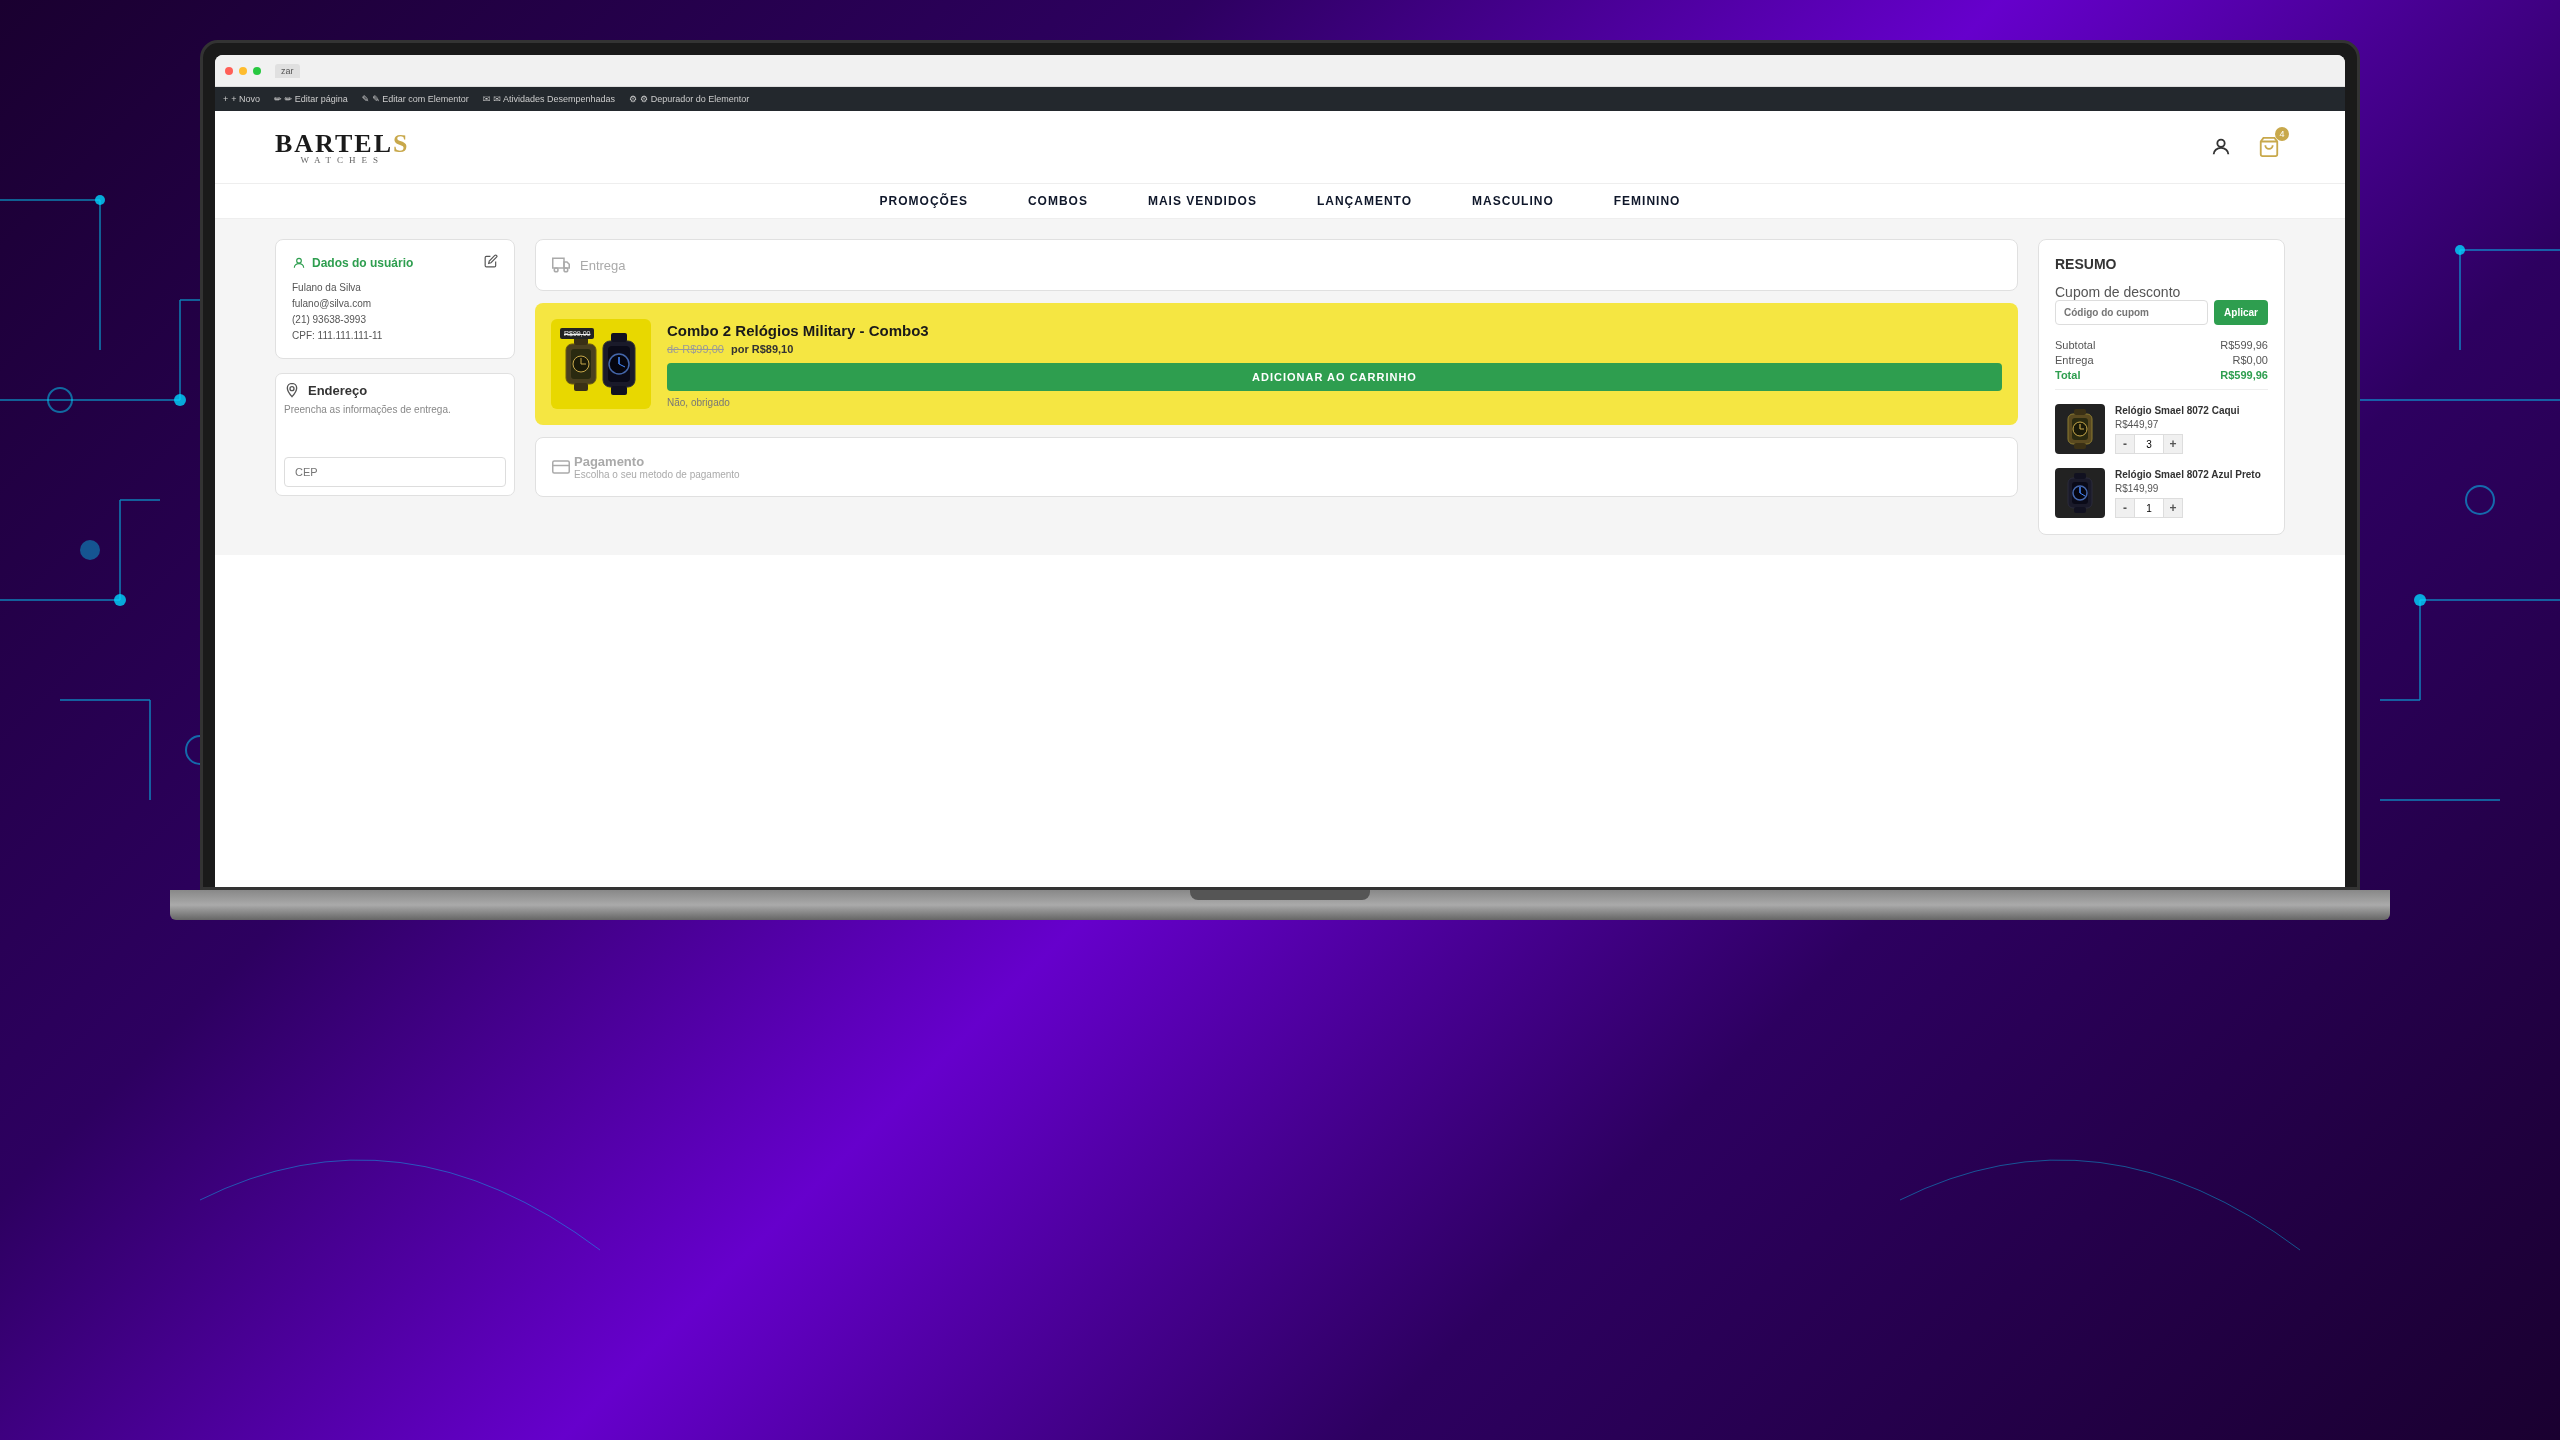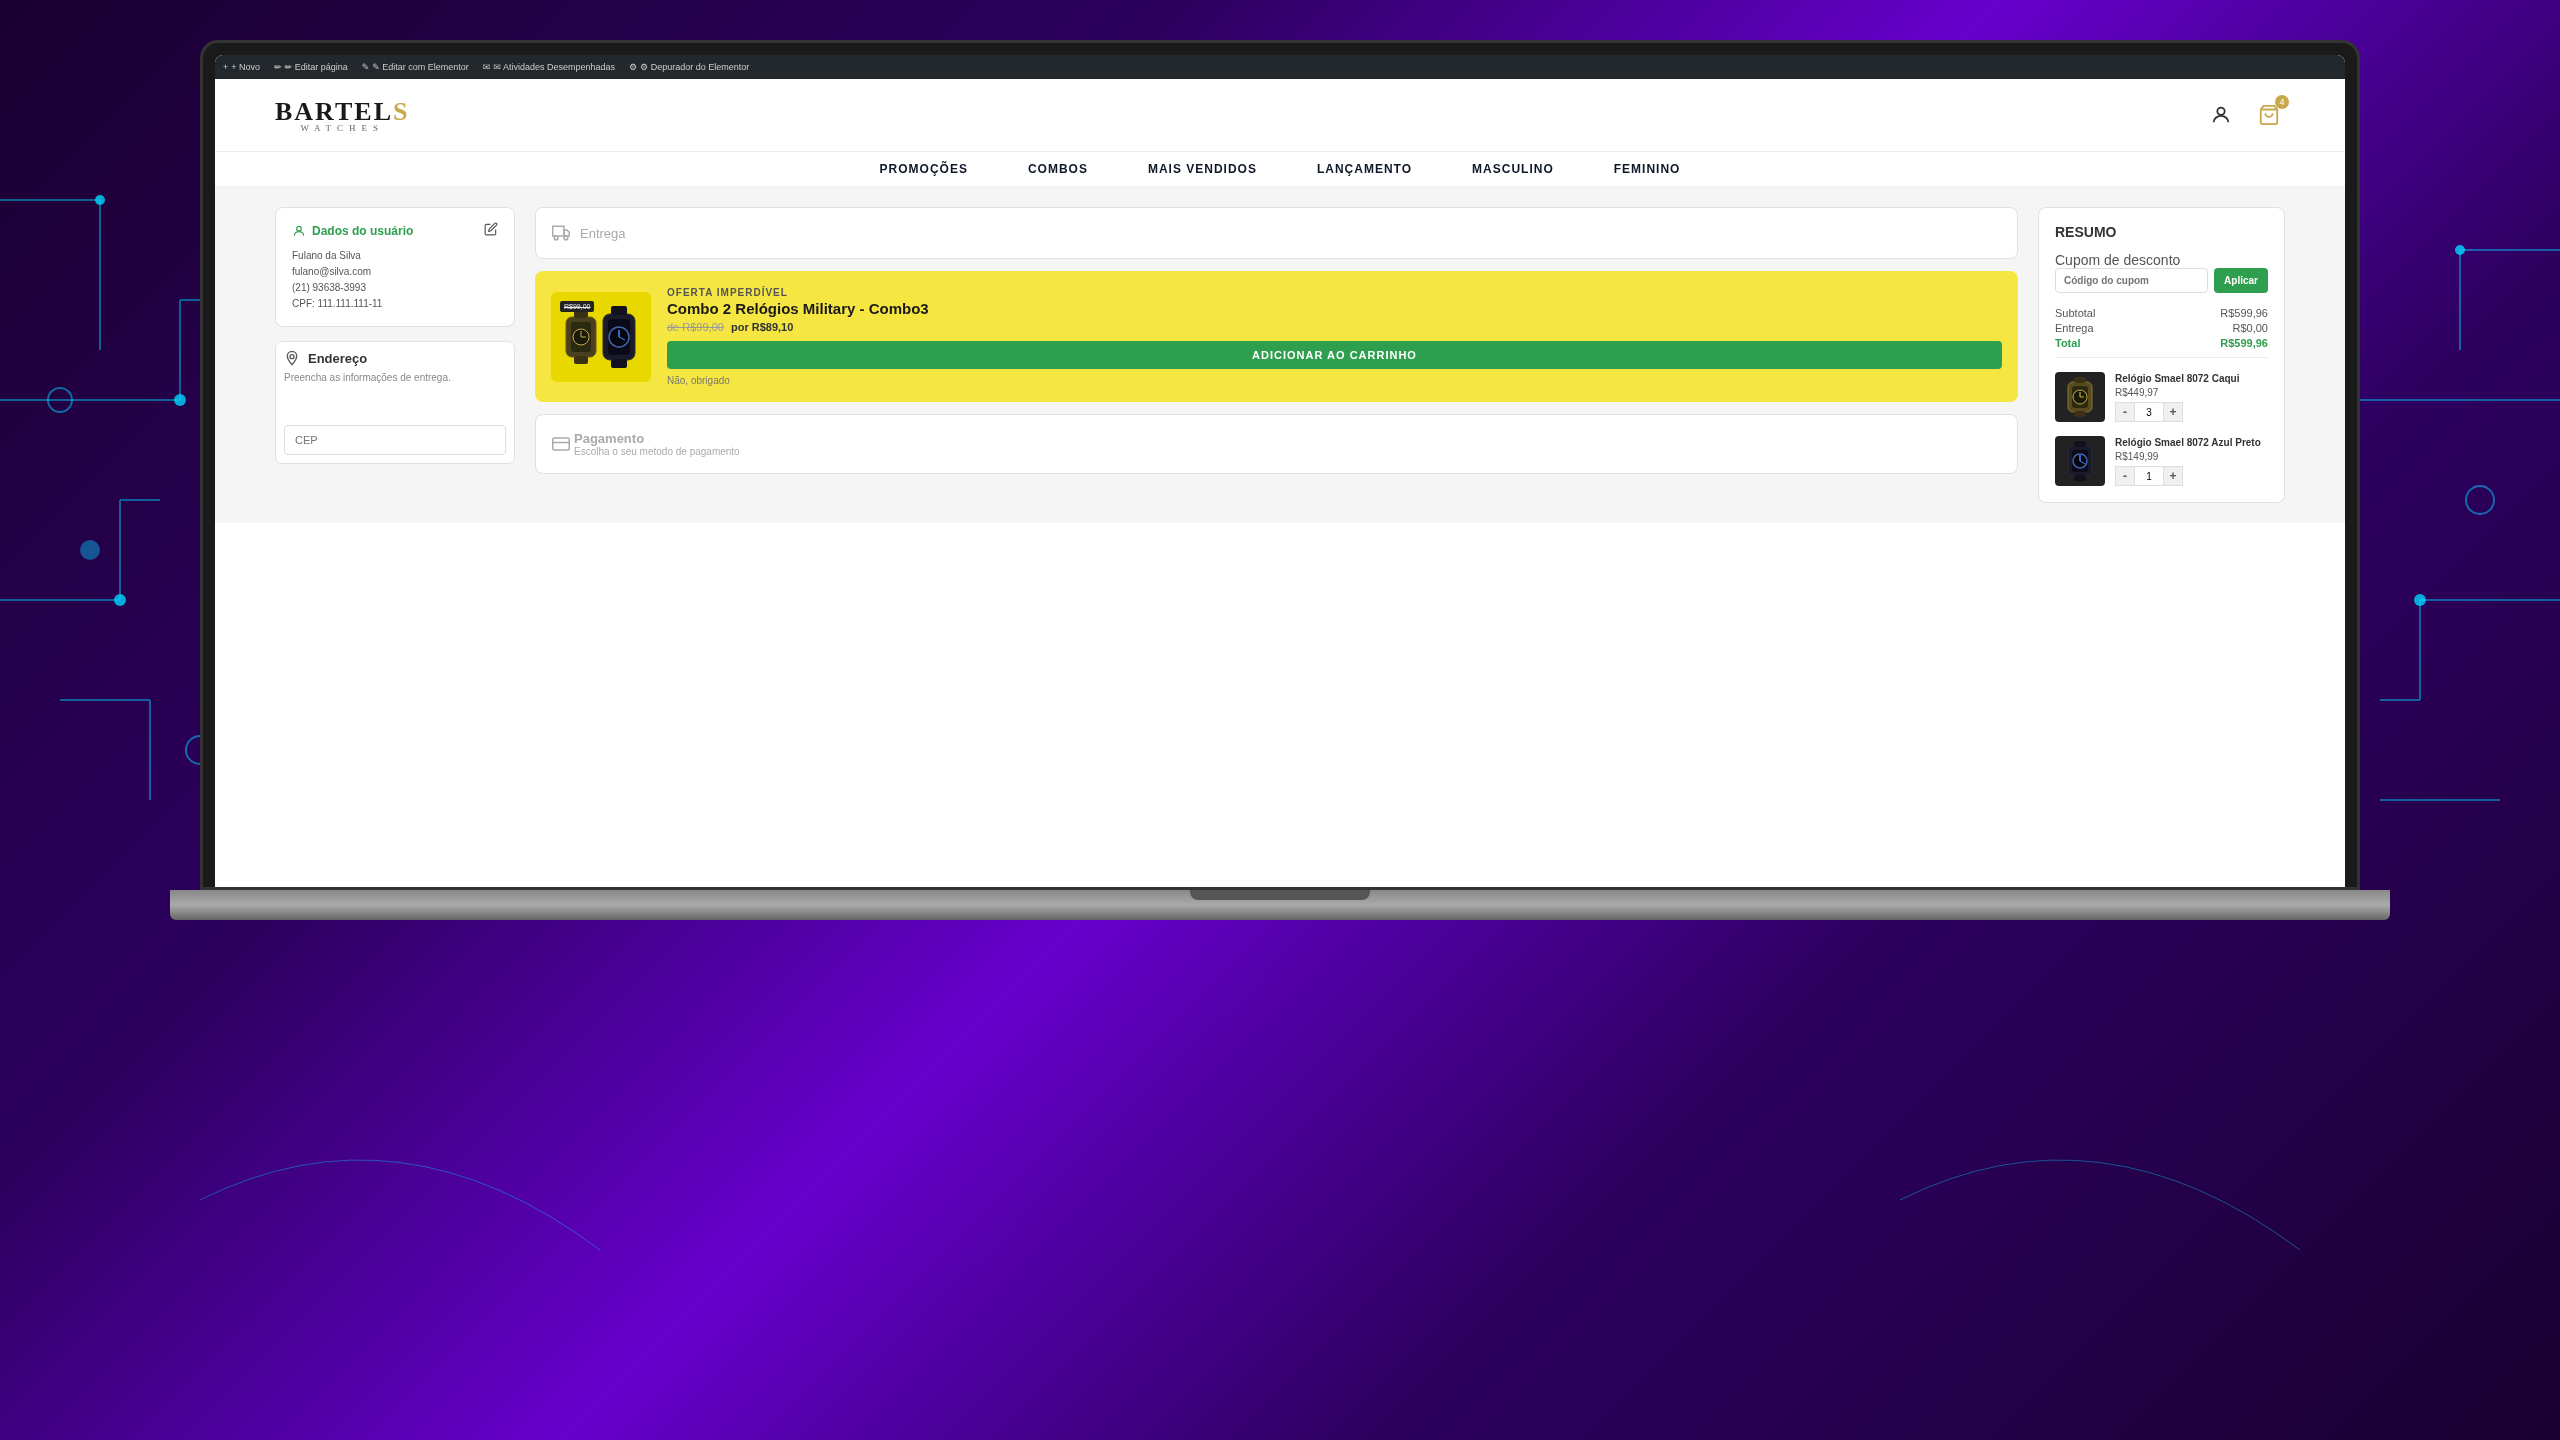--- a/index.html
+++ b/index.html
@@ -568,20 +568,28 @@
   <circle cx="2300" cy="700" r="10" fill="#00d4ff" opacity="0.4"></circle>
 
   <path d="M 200 1200 Q 400 1100 600 1250" stroke="#00d4ff" stroke-width="1" fill="none" opacity="0.4"></path>
   <path d="M 1900 1200 Q 2100 1100 2300 1250" stroke="#00d4ff" stroke-width="1" fill="none" opacity="0.4"></path>
 </svg>
 
 <div class="laptop-outer">
   <div class="laptop-screen-bezel">
     <div class="laptop-screen-inner">
 
+      <div class="browser-bar">
+        <div class="browser-dot red"></div>
+        <div class="browser-dot yellow"></div>
+        <div class="browser-dot green"></div>
+        <div class="browser-tabs">
+          <span class="browser-tab-item">zar</span>
+        </div>
+      </div>
 
       <div class="admin-bar">
         <span class="admin-bar-item">
           <span>+</span>
           <span>+ Novo</span>
         </span>
         <span class="admin-bar-item">
           <span>✏</span>
           <span>✏ Editar página</span>
         </span>
@@ -708,21 +716,20 @@
                     <circle cx="58" cy="35" r="10" fill="#050510" stroke="#4466aa" stroke-width="1.5"></circle>
                     <line x1="58" y1="28" x2="58" y2="35" stroke="#4488ff" stroke-width="1.5"></line>
                     <line x1="58" y1="35" x2="64" y2="38" stroke="#4488ff" stroke-width="1"></line>
 
                     <rect x="50" y="4" width="16" height="9" rx="2" fill="#111120"></rect>
                     <rect x="50" y="57" width="16" height="9" rx="2" fill="#111120"></rect>
                   </svg>
                 </div>
               </div>
               <div class="promo-info">
-                <div class="promo-tag">OFERTA IMPERDÍVEL</div>
                 <div class="promo-title">Combo 2 Relógios Military - Combo3</div>
                 <div style="font-size:11px; color:#666;">
                   <span style="text-decoration:line-through; color:#999;">de R$99,00</span>
                   <span style="font-weight:700; color:#333; margin-left:4px;">por R$89,10</span>
                 </div>
                 <button class="promo-add-btn">ADICIONAR AO CARRINHO</button>
                 <div class="promo-decline">Não, obrigado</div>
               </div>
             </div>
 

